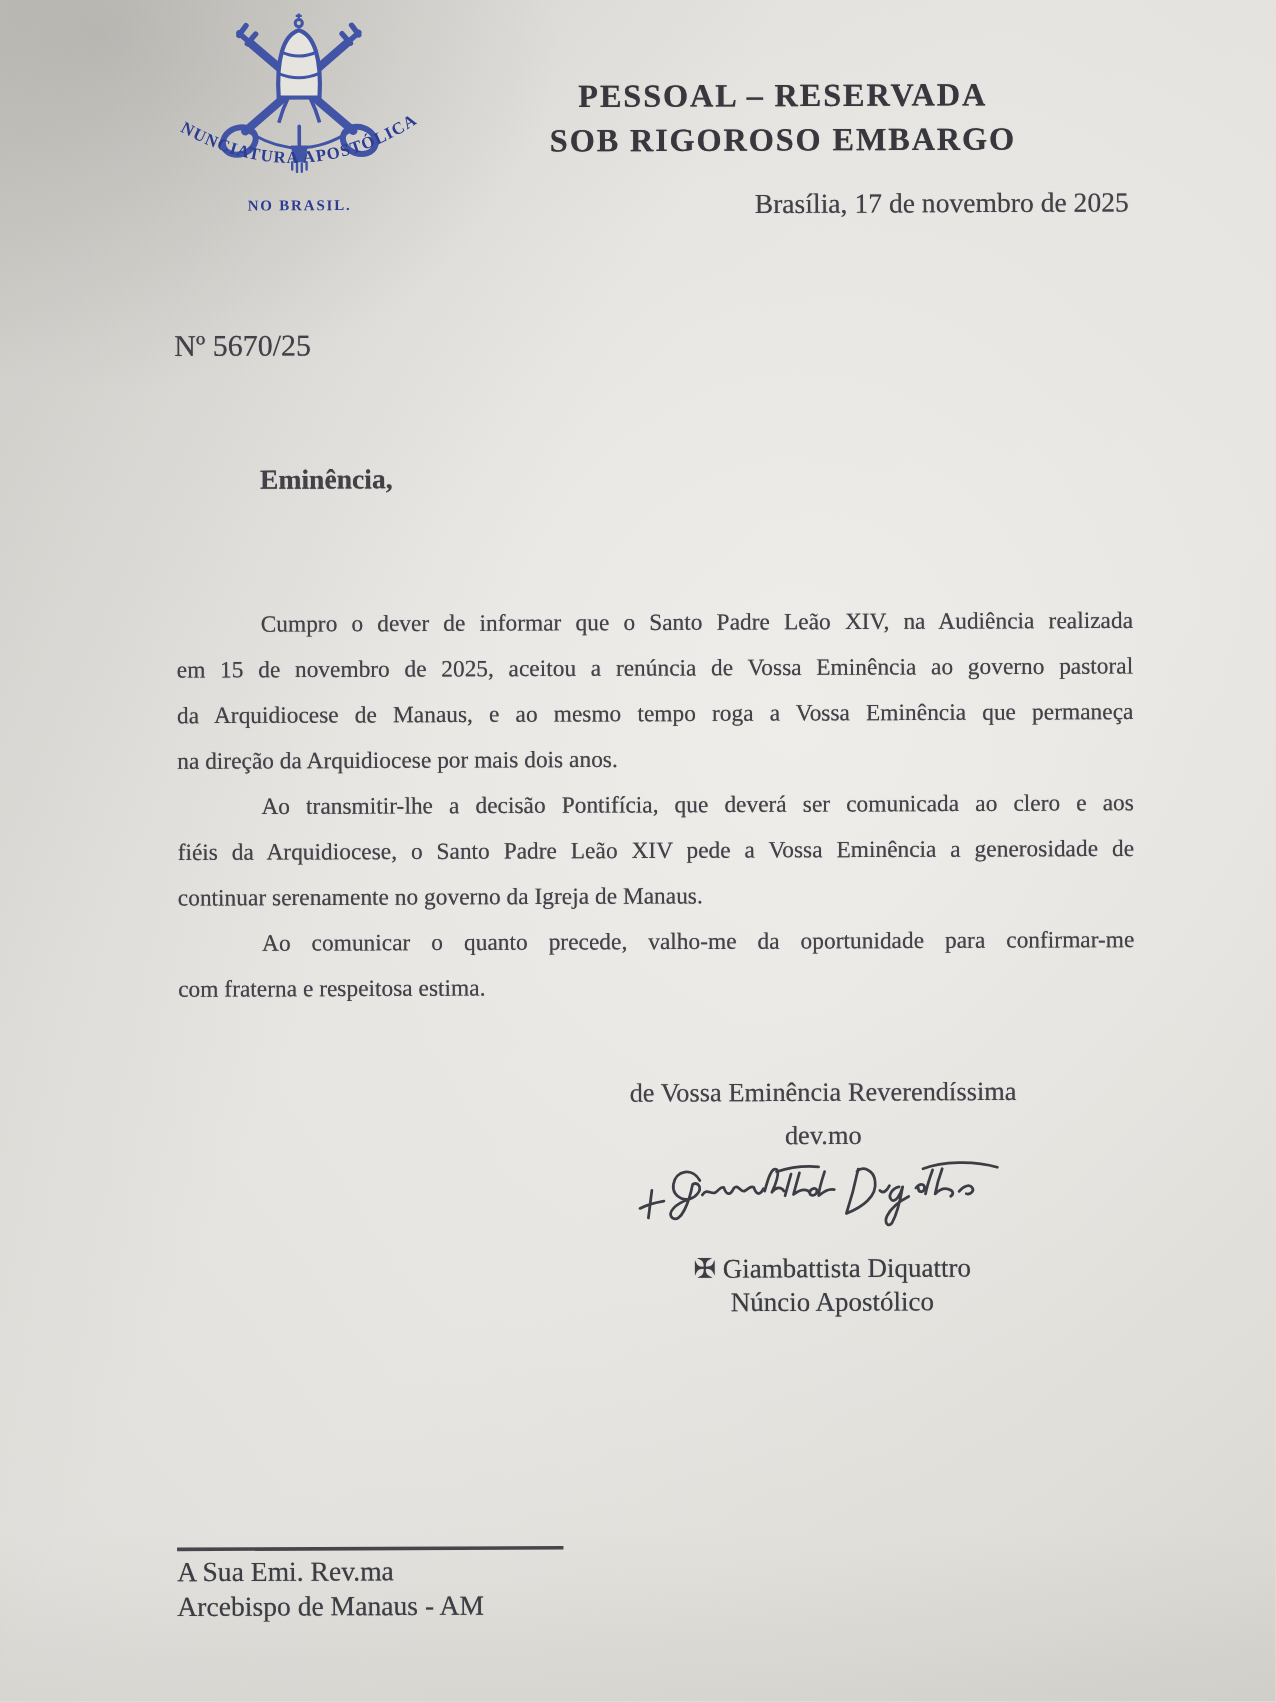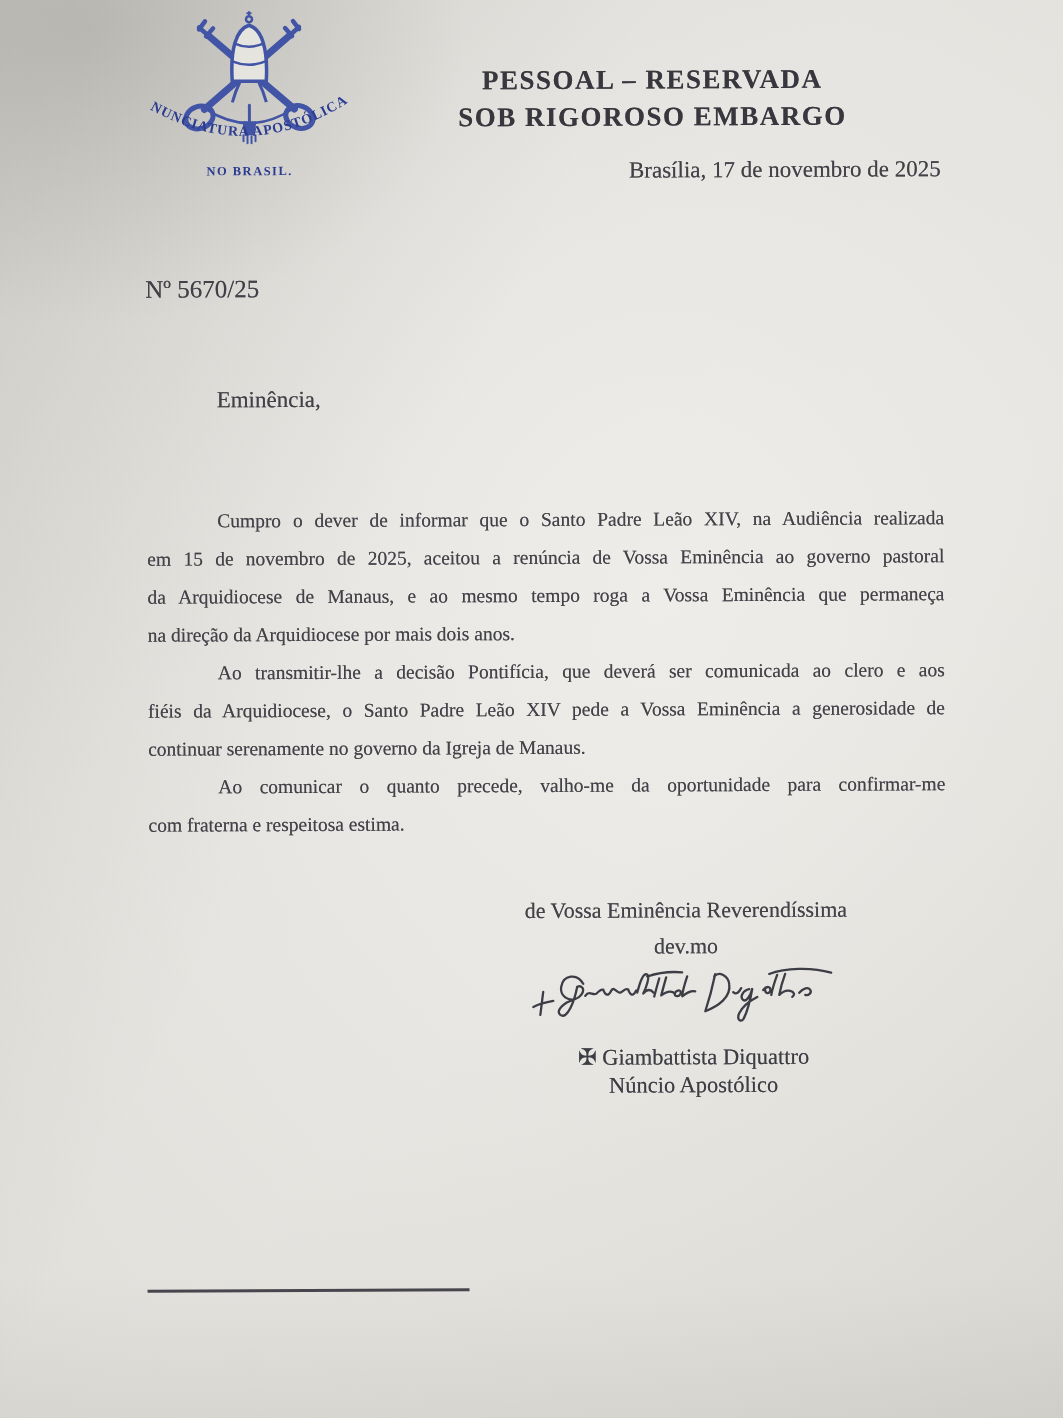--- a/index.html
+++ b/index.html
@@ -24,21 +24,21 @@
 
   .emblem{position:absolute;left:147px;top:8px;}
 
   .classification{
     position:absolute;left:415px;top:62px;width:480px;
     text-align:center;font-weight:bold;font-size:27px;line-height:37px;
     letter-spacing:1.5px;color:#37373d;
   }
   .dateline{position:absolute;right:120px;top:158px;font-size:23px;color:#414147;}
   .refnum{position:absolute;left:147px;top:252px;font-size:25px;color:#414147;margin-top:22px;}
-  .salutation{position:absolute;left:218px;top:386px;font-size:23px;color:#414147;}
+  .salutation{position:absolute;left:218px;top:386px;font-size:23px;color:#414147;font-weight:bold;}
 
   .body-block{position:absolute;left:148px;top:501px;width:797px;font-size:19.5px;line-height:38px;color:#424248;}
   .para{margin:0;}
   .para .jline{text-align:justify;text-align-last:justify;}
   .para .jline.last{text-align-last:left;}
   .para .jline:first-child{text-indent:70px;}
 
   .closing{position:absolute;left:450px;top:893px;width:470px;text-align:center;font-size:22px;line-height:36px;color:#424248;}
 
   .signature{position:absolute;left:518px;top:960px;}
@@ -131,16 +131,18 @@
       <path d="M250,15 C266,9 292,8 312,14"></path>
     </svg>
 
     <div class="signatory soft">
       <div>✠ Giambattista Diquattro</div>
       <div>Núncio Apostólico</div>
     </div>
 
     <div class="recipient soft">
       <div class="rule"></div>
+      <div>A Sua Emi. Rev.ma</div>
+      <div>Arcebispo de Manaus - AM</div>
     </div>
 
   </div>
 </div>
 
 </body></html>

